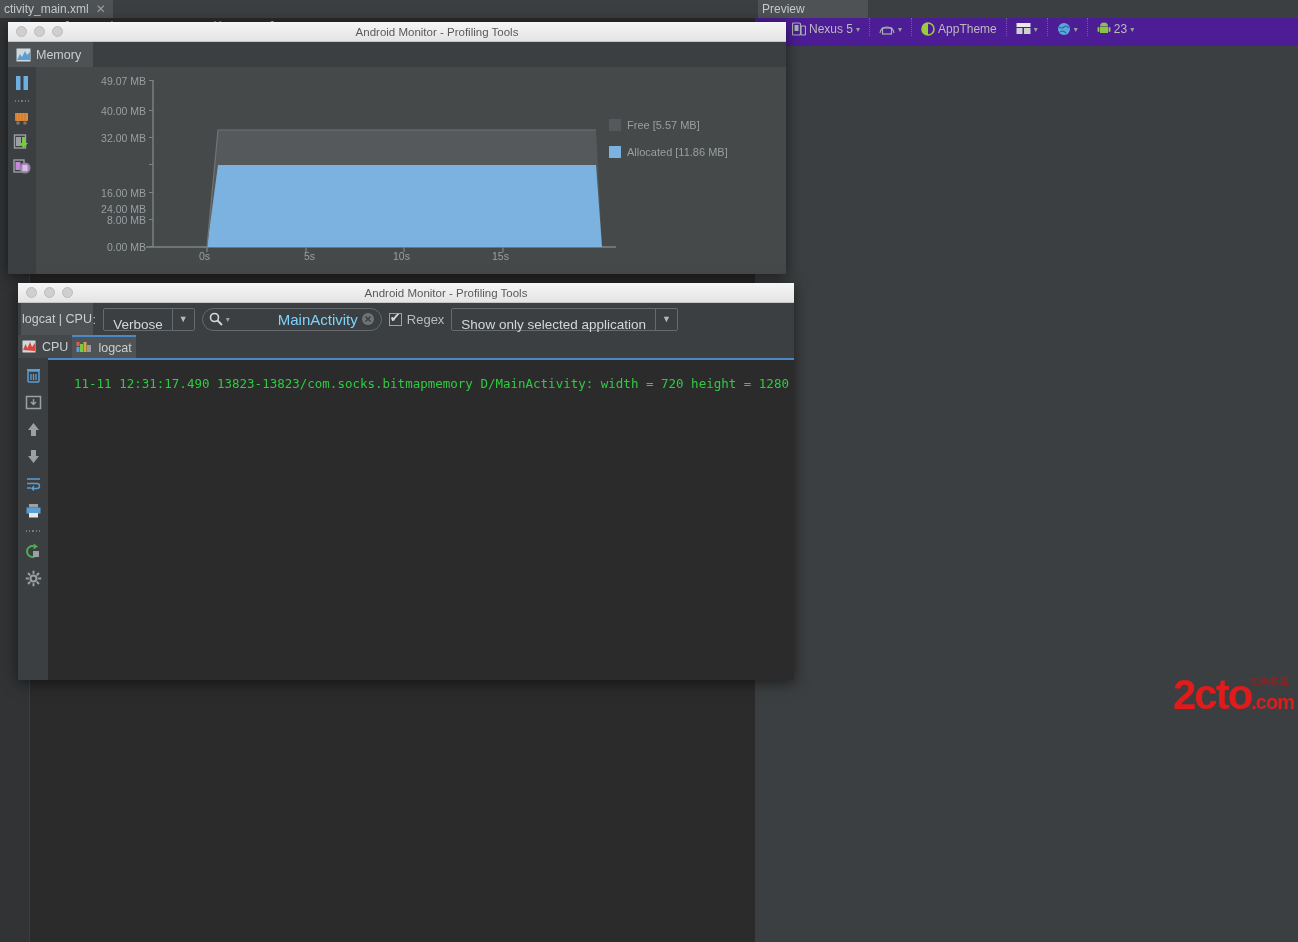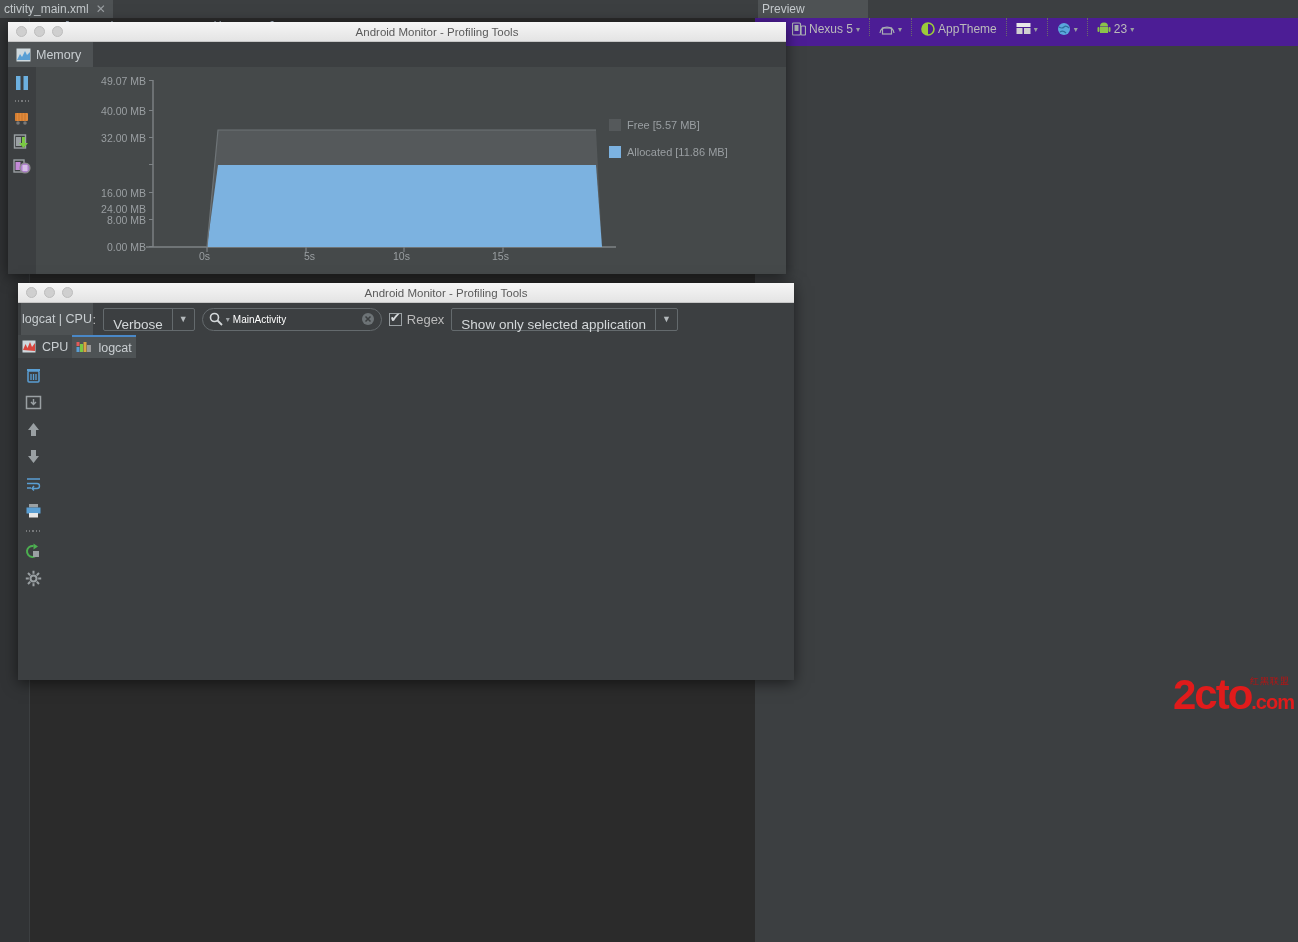--- a/index.html
+++ b/index.html
@@ -135,21 +135,21 @@
   }
   .combo .arrow {
     width: 22px; display: flex; align-items: center; justify-content: center;
     border-left: 1px solid #646a6d; color: #b4b9bc; font-size: 9px;
   }
   .searchbox {
     height: 23px; width: 180px; border: 1px solid #646a6d; border-radius: 12px;
     display: flex; align-items: center; padding: 0 6px; gap: 3px;
     background: #3c3f41;
   }
-  .search-val { color: #ffffff; font-size: 10px; flex: 1; white-space: nowrap; }
+  .search-val { color: #7dd3fc; font-size: 15px; flex: 1; white-space: nowrap; text-align: right; }
   .chk-wrap { display: flex; align-items: center; gap: 5px; }
   .chkbox {
     width: 13px; height: 13px; border: 1px solid #9aa0a3; background: #3c3f41;
     position: relative;
   }
   .chkbox:after {
     content: "✔"; position: absolute; left: 0px; top: -4px;
     font-size: 13px; color: #d8dcde;
   }
   .overlay-tab {
@@ -484,20 +484,23 @@
         <path d="M13 8.5 A5.5 5.5 0 1 1 8.5 3" fill="none" stroke="#4caf50" stroke-width="2"></path>
         <path d="M8.5 0.5 L13 3.5 L8.5 6.5 Z" fill="#4caf50"></path>
         <rect x="8" y="8" width="6" height="6" fill="#9aa0a3"></rect>
       </svg>
       <svg width="17" height="17" viewBox="0 0 17 17">
         <circle cx="8.5" cy="8.5" r="3" fill="none" stroke="#9aa0a3" stroke-width="2"></circle>
         <path d="M8.5 0.8 v3 M8.5 13.2 v3 M0.8 8.5 h3 M13.2 8.5 h3 M3 3 l2.2 2.2 M11.8 11.8 l2.2 2.2 M14 3 l-2.2 2.2 M5.2 11.8 L3 14" stroke="#9aa0a3" stroke-width="2"></path>
       </svg>
     </div>
 
+    <div class="lc-console">
+      <div class="log-line">11-11 12:31:17.490 13823-13823/com.socks.bitmapmemory D/MainActivity:  width = 720 height = 1280</div>
+    </div>
   </div>
 
 
   <div class="wm-cn">红黑联盟</div>
   <div class="watermark">
     <span>2cto</span><small>.com</small>
   </div>
 
 </div>
 

